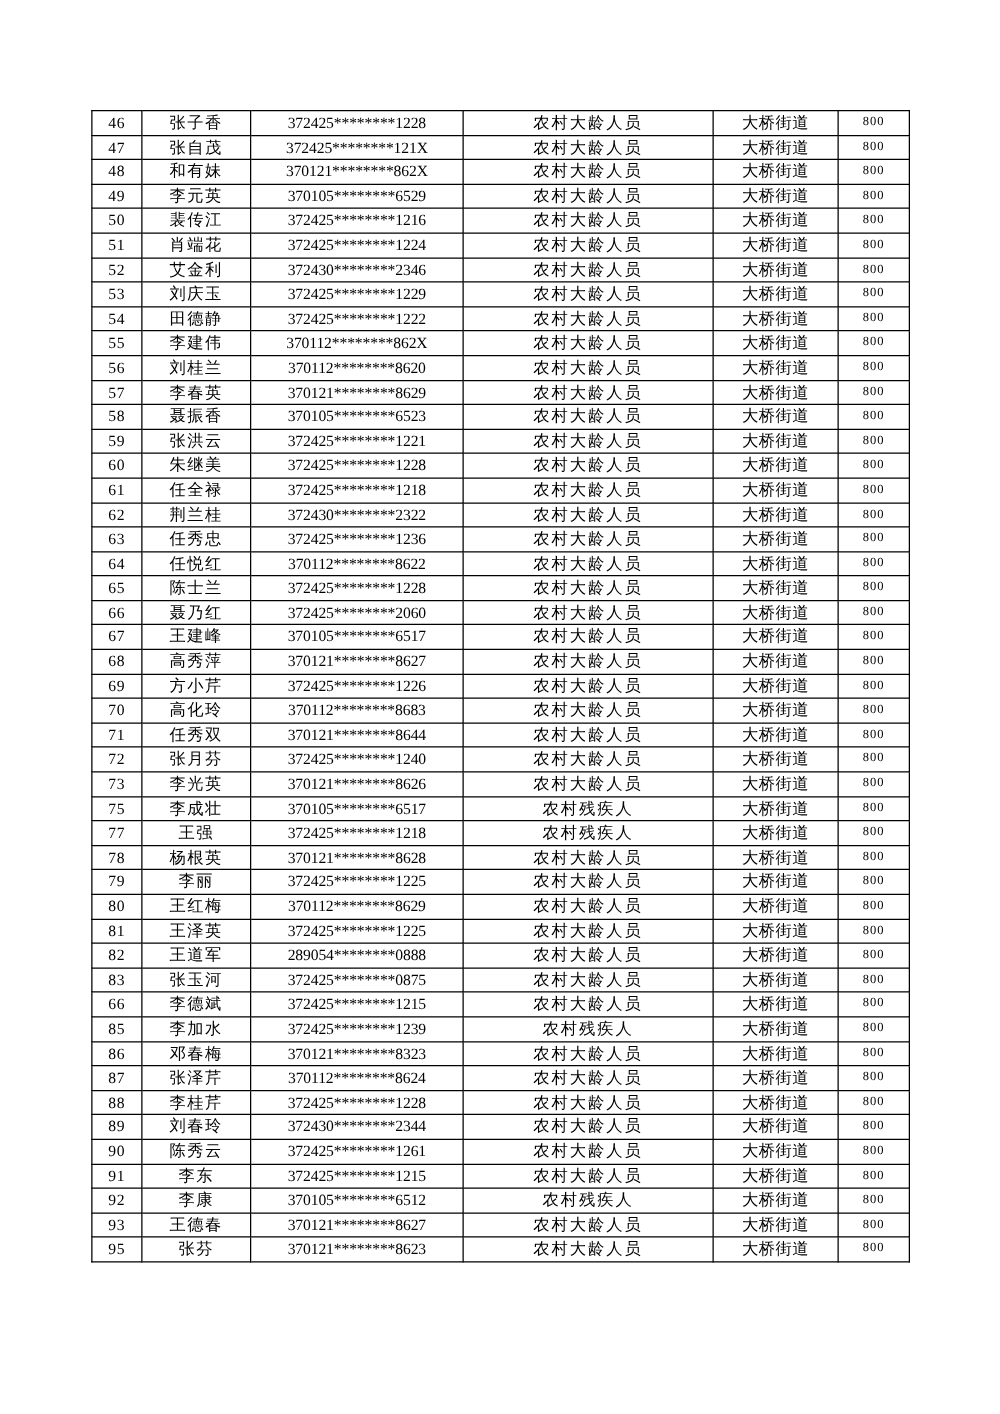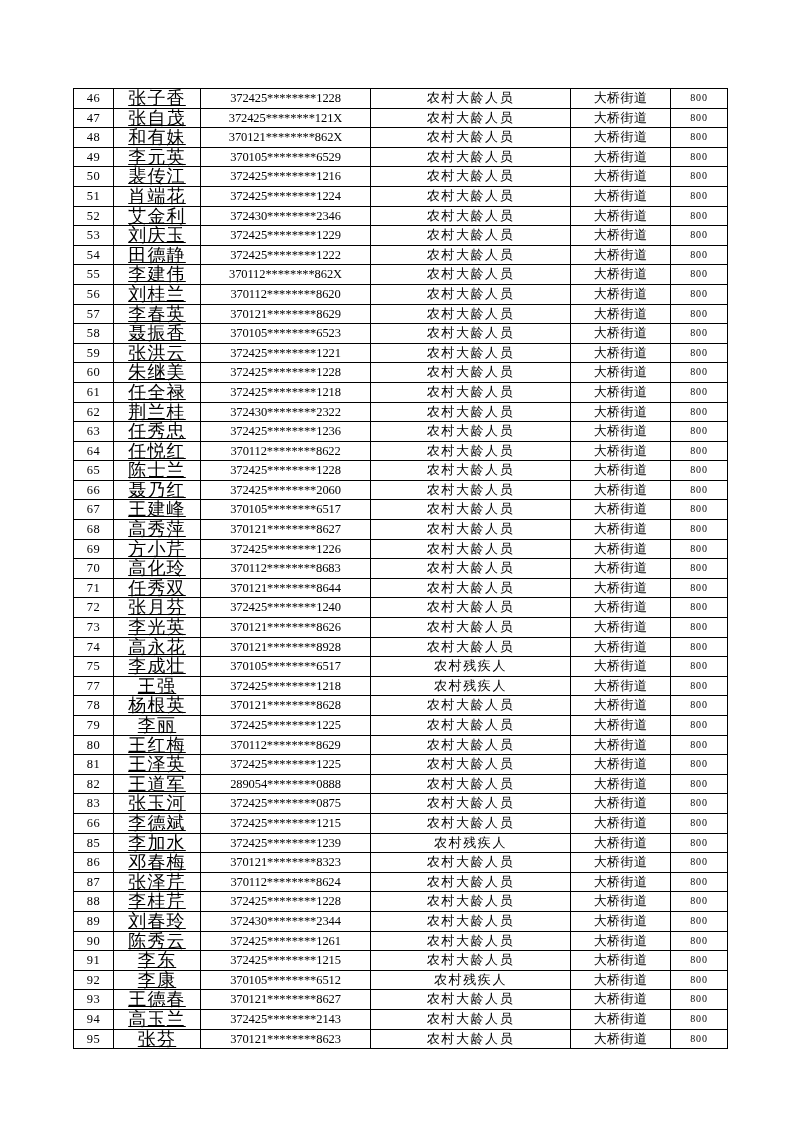--- a/index.html
+++ b/index.html
@@ -52,23 +52,22 @@
     vertical-align: middle;
     white-space: nowrap;
     overflow: hidden;
   }
   td.seq {
     font-family: "Liberation Serif", "DejaVu Serif", serif;
     font-size: 12.5px;
     letter-spacing: 0.6px;
   }
   td.name {
-    font-size: 18px;
+    font-size: 13px;
     letter-spacing: 1.2px;
-    text-decoration: underline;
   }
   td.idnum {
     font-family: "Liberation Serif", "DejaVu Serif", serif;
     font-size: 12.5px;
     letter-spacing: -0.1px;
   }
   td.cat {
     font-size: 13px;
     letter-spacing: 1.6px;
   }
@@ -315,28 +314,20 @@
           </tr>
           <tr>
             <td class="seq">73</td>
             <td class="name">李光英</td>
             <td class="idnum">370121********8626</td>
             <td class="cat">农村大龄人员</td>
             <td class="street">大桥街道</td>
             <td class="amount">800</td>
           </tr>
           <tr>
-            <td class="seq">74</td>
-            <td class="name">高永花</td>
-            <td class="idnum">370121********8928</td>
-            <td class="cat">农村大龄人员</td>
-            <td class="street">大桥街道</td>
-            <td class="amount">800</td>
-          </tr>
-          <tr>
             <td class="seq">75</td>
             <td class="name">李成壮</td>
             <td class="idnum">370105********6517</td>
             <td class="cat">农村残疾人</td>
             <td class="street">大桥街道</td>
             <td class="amount">800</td>
           </tr>
           <tr>
             <td class="seq">77</td>
             <td class="name">王强</td>
@@ -462,28 +453,20 @@
             <td class="name">李康</td>
             <td class="idnum">370105********6512</td>
             <td class="cat">农村残疾人</td>
             <td class="street">大桥街道</td>
             <td class="amount">800</td>
           </tr>
           <tr>
             <td class="seq">93</td>
             <td class="name">王德春</td>
             <td class="idnum">370121********8627</td>
-            <td class="cat">农村大龄人员</td>
-            <td class="street">大桥街道</td>
-            <td class="amount">800</td>
-          </tr>
-          <tr>
-            <td class="seq">94</td>
-            <td class="name">高玉兰</td>
-            <td class="idnum">372425********2143</td>
             <td class="cat">农村大龄人员</td>
             <td class="street">大桥街道</td>
             <td class="amount">800</td>
           </tr>
           <tr>
             <td class="seq">95</td>
             <td class="name">张芬</td>
             <td class="idnum">370121********8623</td>
             <td class="cat">农村大龄人员</td>
             <td class="street">大桥街道</td>

